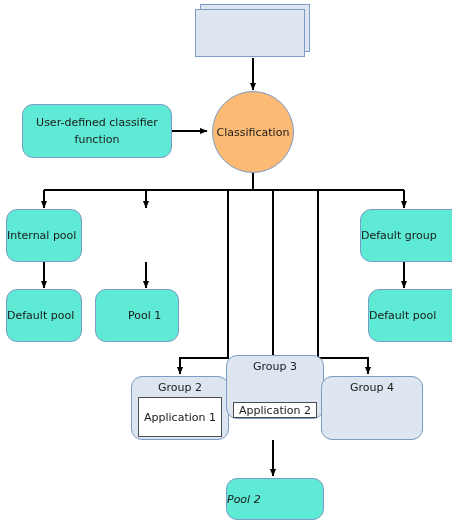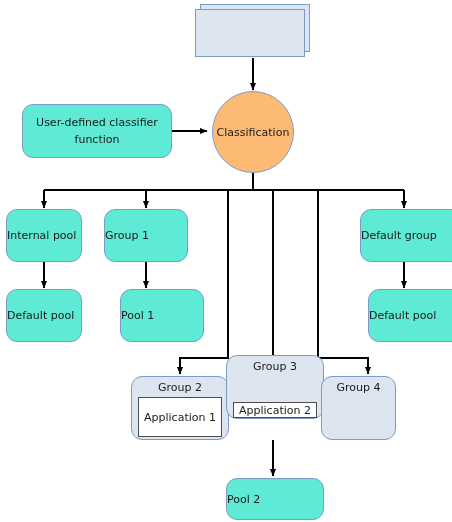--- a/index.html
+++ b/index.html
@@ -151,45 +151,42 @@
     <span>Classification</span>
   </div>
 
   <div class="node rounded" style="left:6px; top:209px; width:76px; height:53px;">
     <span>Internal pool</span>
   </div>
   <div class="node rounded" style="left:6px; top:289px; width:76px; height:53px;">
     <span>Default pool</span>
   </div>
 
-  <div class="node rounded" style="left:104px; top:209px; width:84px; height:53px;">
-    <span>Group 1</span>
-  </div>
-  <div class="node rounded" style="left:120px; top:289px; width:84px; height:53px;">
+  <div class="node rounded" style="left:95px; top:289px; width:84px; height:53px;padding-left:32px;">
     <span>Pool 1</span>
   </div>
 
   <div class="node rounded" style="left:360px; top:209px; width:102px; height:53px;">
     <span>Default group</span>
   </div>
   <div class="node rounded" style="left:368px; top:289px; width:110px; height:53px;">
     <span>Default pool</span>
   </div>
 
   <div class="group-box" style="left:131px; top:376px; width:98px; height:64px;">
     <div class="group-title">Group 2</div>
     <div class="app-box">Application 1</div>
   </div>
 
   <div class="group-box" style="left:226px; top:355px; width:98px; height:64px;gap:26px;">
     <div class="group-title">Group 3</div>
     <div class="app-box">Application 2</div>
   </div>
 
-  <div class="group-box" style="left:321px; top:376px; width:75px; height:64px;">
+  <div class="group-box" style="left:321px; top:376px; width:102px; height:64px;">
     <div class="group-title">Group 4</div>
   </div>
 
-  <div class="node rounded" style="left:226px; top:478px; width:98px; height:42px;">
+  <div class="node rounded" style="left:226px; top:478px; width:98px; height:42px;font-style:italic;">
     <span>Pool 2</span>
   </div>
 
 </div>
 
 </body></html>

